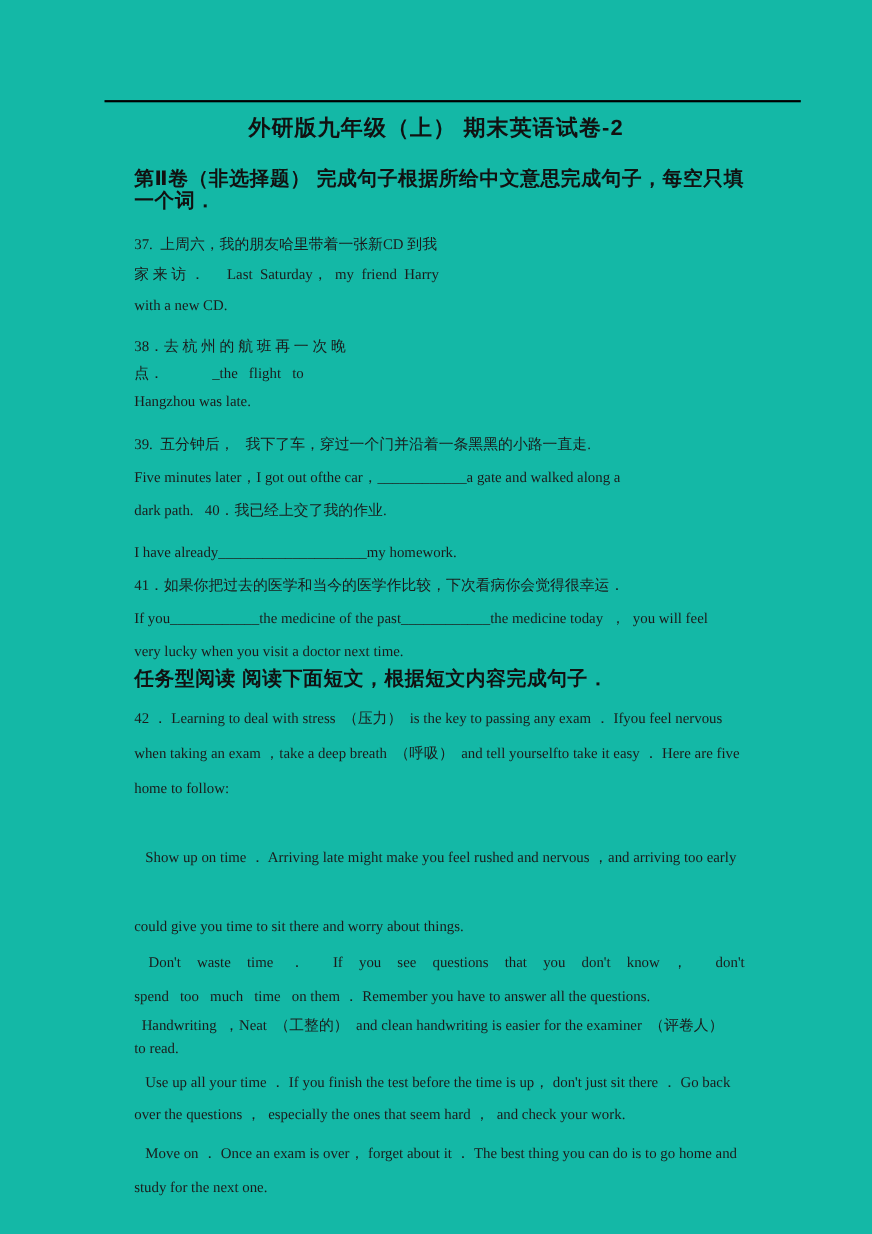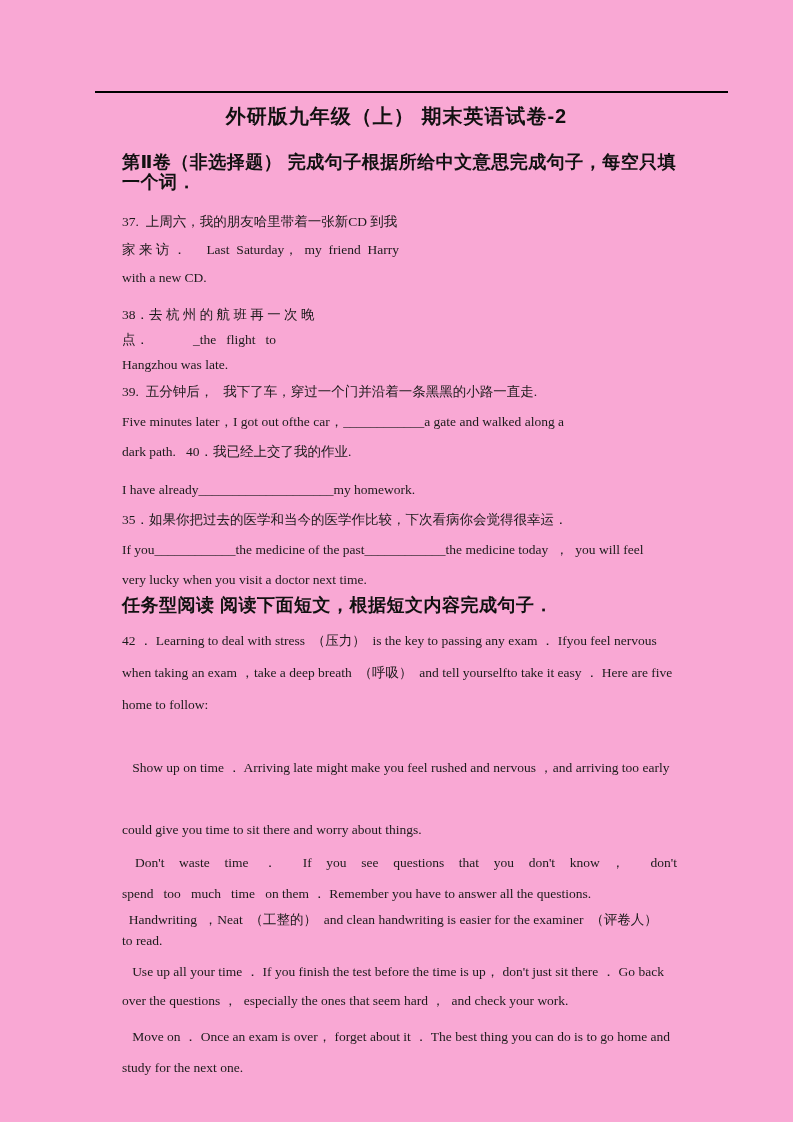--- a/index.html
+++ b/index.html
@@ -1,19 +1,19 @@
 <!DOCTYPE html>
 <html><head>
 <meta charset="utf-8">
 <style>
   html,body{margin:0;padding:0;background:#fff;}
   .page{
     position:relative;
     width:793px;height:1122px;
-    background:#f9a8d4;
+    background:#14b8a6;
     color:#1b1b1b;
     font-family:"Liberation Serif","DejaVu Serif",serif;
     font-size:13.5px;
     overflow:hidden;
   }
   .top-rule{
     position:absolute;top:91px;left:95px;width:633px;height:2px;
     background:#000;
   }
   .doc-title{
@@ -27,21 +27,21 @@
   .sec-header{
     font-family:"Liberation Sans","DejaVu Sans",sans-serif;
     font-weight:700;font-size:18px;line-height:20px;
     color:#111;letter-spacing:0.5px;
     margin:0 0 16px 0;
   }
   .sec-header.reading-header{margin:0 0 10px 0;}
   .line{line-height:28px;white-space:pre-wrap;}
   .q{margin:0;}
   .q37{width:348px;margin-bottom:10px;}
-  .q38{width:240px;margin-bottom:0;}
+  .q38{width:240px;margin-bottom:12px;}
   .q38 .line{line-height:25px;}
   .q39{margin-bottom:8px;}
   .q39 .line{line-height:30px;}
   .q40 .line{line-height:30px;}
   .q41 .line{line-height:30px;}
   .para{margin:0;}
   .p1 .line{line-height:32px;}
   .p2 .line{line-height:30px;margin-top:32px;}
   .p2{margin-bottom:2px;}
   .p3 .line{line-height:31px;}
@@ -86,21 +86,21 @@
       <div class="line">39.  五分钟后，   我下了车，穿过一个门并沿着一条黑黑的小路一直走.</div>
       <div class="line">Five minutes later，I got out ofthe car，____________a gate and walked along a</div>
       <div class="line">dark path.   40．我已经上交了我的作业.</div>
     </div>
 
     <div class="q q40">
       <div class="line">I have already____________________my homework.</div>
     </div>
 
     <div class="q q41">
-      <div class="line">35．如果你把过去的医学和当今的医学作比较，下次看病你会觉得很幸运．</div>
+      <div class="line">41．如果你把过去的医学和当今的医学作比较，下次看病你会觉得很幸运．</div>
       <div class="line">If you____________the medicine of the past____________the medicine today  ，  you will feel</div>
       <div class="line">very lucky when you visit a doctor next time.</div>
     </div>
 
     <div class="sec-header reading-header">任务型阅读 阅读下面短文，根据短文内容完成句子．</div>
 
     <div class="para p1">
       <div class="line">42 ． Learning to deal with stress  （压力）  is the key to passing any exam ． Ifyou feel nervous</div>
       <div class="line">when taking an exam ，take a deep breath  （呼吸）  and tell yourselfto take it easy ． Here are five</div>
       <div class="line">home to follow:</div>

